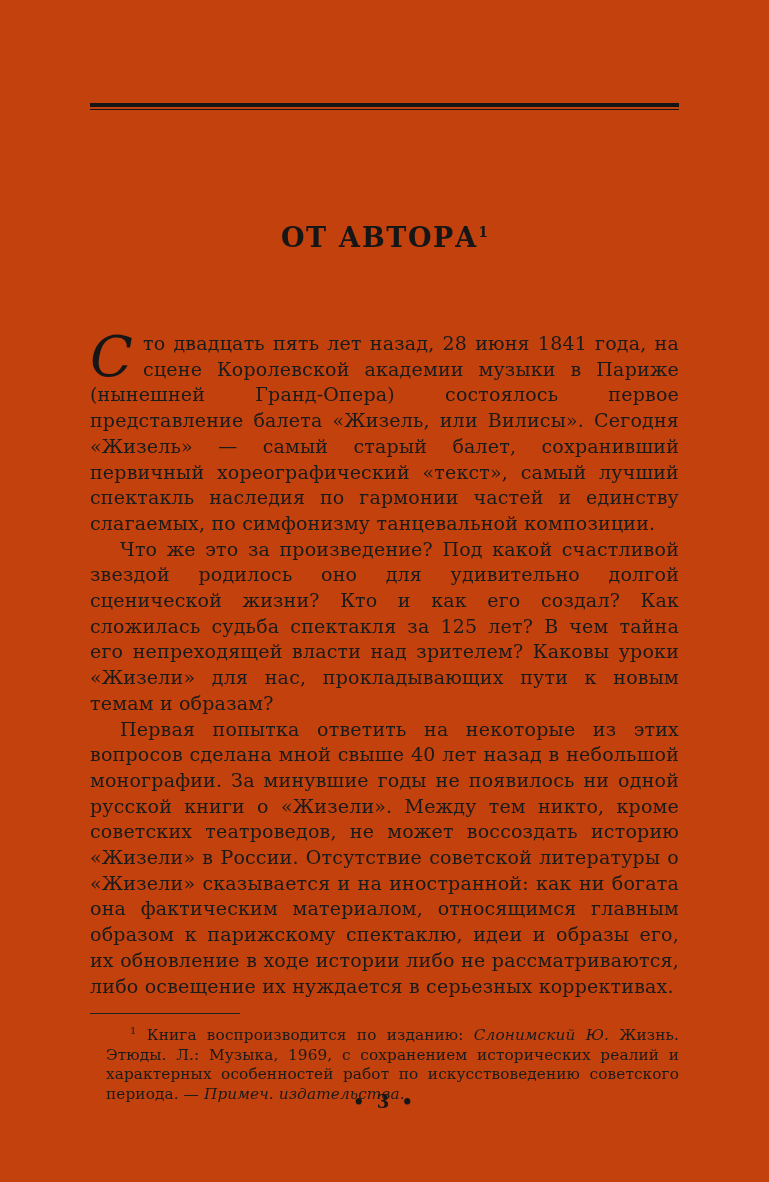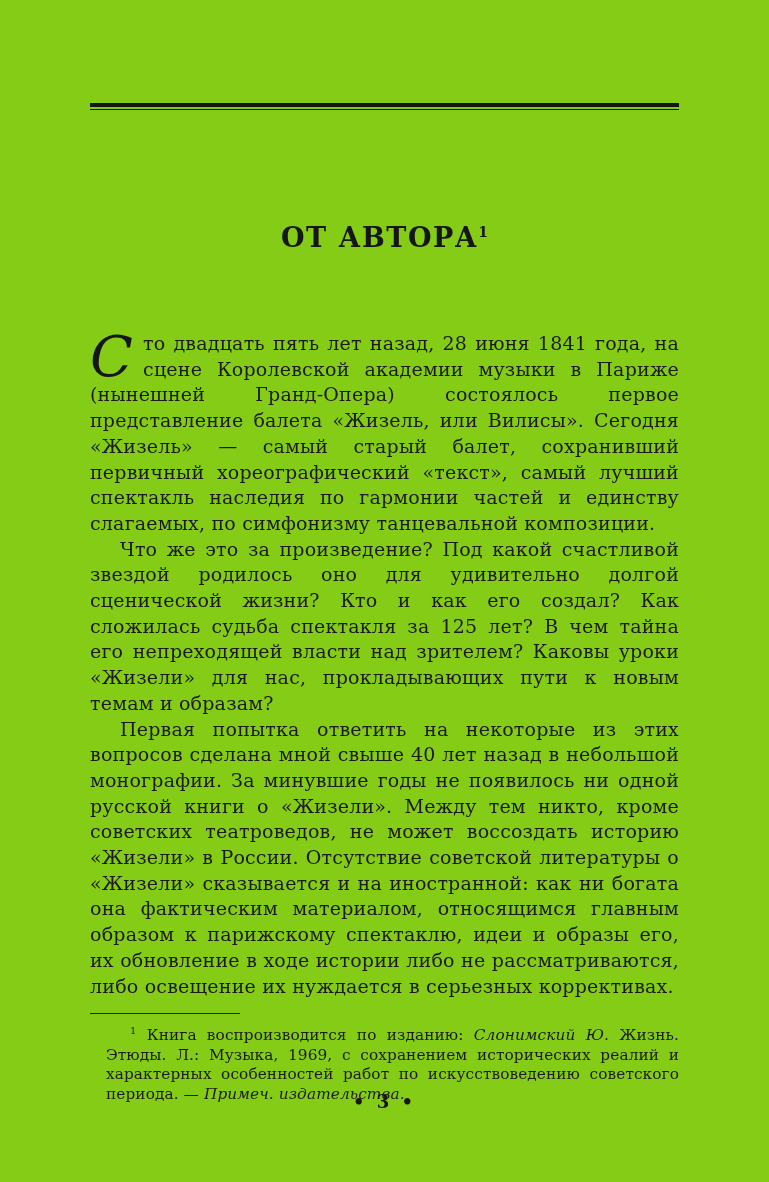--- a/index.html
+++ b/index.html
@@ -5,21 +5,21 @@
   html, body {
     margin: 0;
     padding: 0;
     background: #ffffff;
   }
   .page {
     position: relative;
     width: 769px;
     height: 1182px;
     margin: 0 auto;
-    background: #84cc16;
+    background: #c2410c;
     box-sizing: border-box;
     padding: 0 90px;
     font-family: "DejaVu Serif", "Liberation Serif", serif;
     color: #1b1b1b;
     overflow: hidden;
   }
   .top-rule {
     margin-top: 103px;
   }
   .rule-thick {

